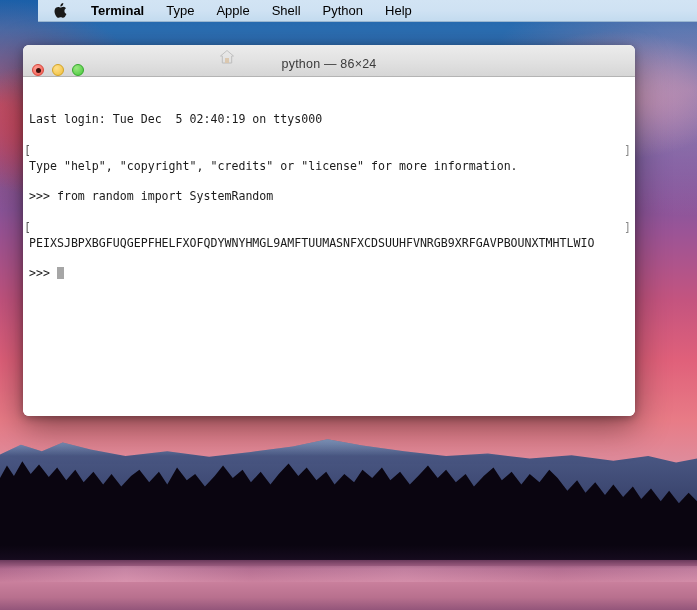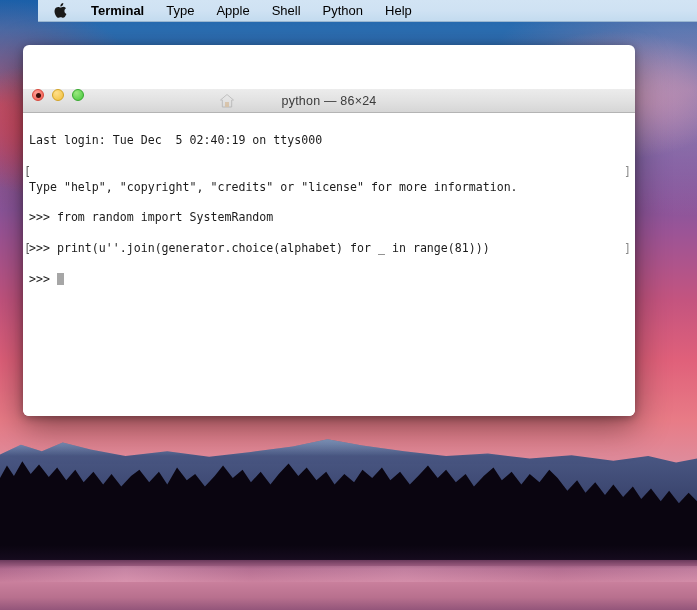--- a/index.html
+++ b/index.html
@@ -96,44 +96,44 @@
   .mb-bold { font-weight:bold; }
 
   
   #terminal {
     position:absolute; left:23px; top:45px; width:612px; height:371px;
     border-radius:6px; overflow:hidden; z-index:40;
     box-shadow:0 10px 34px rgba(0,0,0,.45), 0 2px 8px rgba(0,0,0,.3);
     background:#ffffff;
   }
   #titlebar {
-    height:24px; width:100%;
+    height:32px; width:100%;
     background:linear-gradient(to bottom, #ececec 0%, #e2e2e2 50%, #d6d6d6 100%);
     border-bottom:1px solid #b4b4b4;
-    display:flex; align-items:flex-start; position:relative;margin-top:44px;
+    display:flex; align-items:flex-end; position:relative;
   }
   .lights { display:flex; gap:8px; padding-left:9px; }
   .light { width:12px; height:12px; border-radius:50%; position:relative; }
   .light-close  { background:radial-gradient(circle at 35% 30%, #ff9d93, #f35b50); border:1px solid #d8473c; }
   .light-min    { background:radial-gradient(circle at 35% 30%, #ffdf8a, #f0bf3c); border:1px solid #d3a324; }
   .light-max    { background:radial-gradient(circle at 35% 30%, #9ae87f, #45c73c); border:1px solid #35a82c; }
   .light-close::after {
     content:""; position:absolute; left:50%; top:50%;
     width:5px; height:5px; margin:-2.5px 0 0 -2.5px;
     background:#3a0f0a; border-radius:50%;
   }
   .proxy-icon { position:absolute; left:196px; top:4px; opacity:.30; }
   #win-title {
     position:absolute; left:0; right:0; text-align:center;
     font-size:12.5px; color:#3b3b3b; line-height:24px;
     letter-spacing:.2px; pointer-events:none;
   }
   #termbody {
     height:347px; background:#ffffff;
-    padding:5px 6px 0 6px; overflow:hidden;
+    padding:20px 6px 0 6px; overflow:hidden;
   }
   #termtext {
     font-family:"DejaVu Sans Mono", "Liberation Mono", monospace;
     font-size:11.6px; line-height:15.4px; color:#1b1b1b;
     white-space:pre; letter-spacing:0px;
   }
   .tline { position:relative; }
   .bracket-l { position:absolute; left:-5px; color:#5a5a5a; }
   .bracket-r { position:absolute; left:595px; color:#8a8a8a; }
   .cursor {
@@ -186,18 +186,19 @@
     </div>
     <div id="win-title">python — 86×24</div>
   </div>
 
   <div id="termbody">
     <div id="termtext">
 <div class="tline"><span>Last login: Tue Dec  5 02:40:19 on ttys000</span></div>
 <div class="tline"><span class="bracket-l">[</span><span class="bracket-r">]</span></div>
 <div class="tline"><span>Type "help", "copyright", "credits" or "license" for more information.</span></div>
 <div class="tline"><span>&gt;&gt;&gt; from random import SystemRandom</span></div>
-<div class="tline"><span class="bracket-l">[</span><span>&gt;&gt;&gt; print(u''.join(generator.choice(alphabet) for _ in range(81)))</span><span class="bracket-r">]</span></div>
+<div class="tline"><span class="bracket-l">[</span><span class="bracket-r">]</span></div>
+<div class="tline"><span>PEIXSJBPXBGFUQGEPFHELFXOFQDYWNYHMGL9AMFTUUMASNFXCDSUUHFVNRGB9XRFGAVPBOUNXTMHTLWIO</span></div>
 <div class="tline"><span>&gt;&gt;&gt; </span><span class="cursor"></span></div>
     </div>
   </div>
 
 </div>
 
 </body></html>

